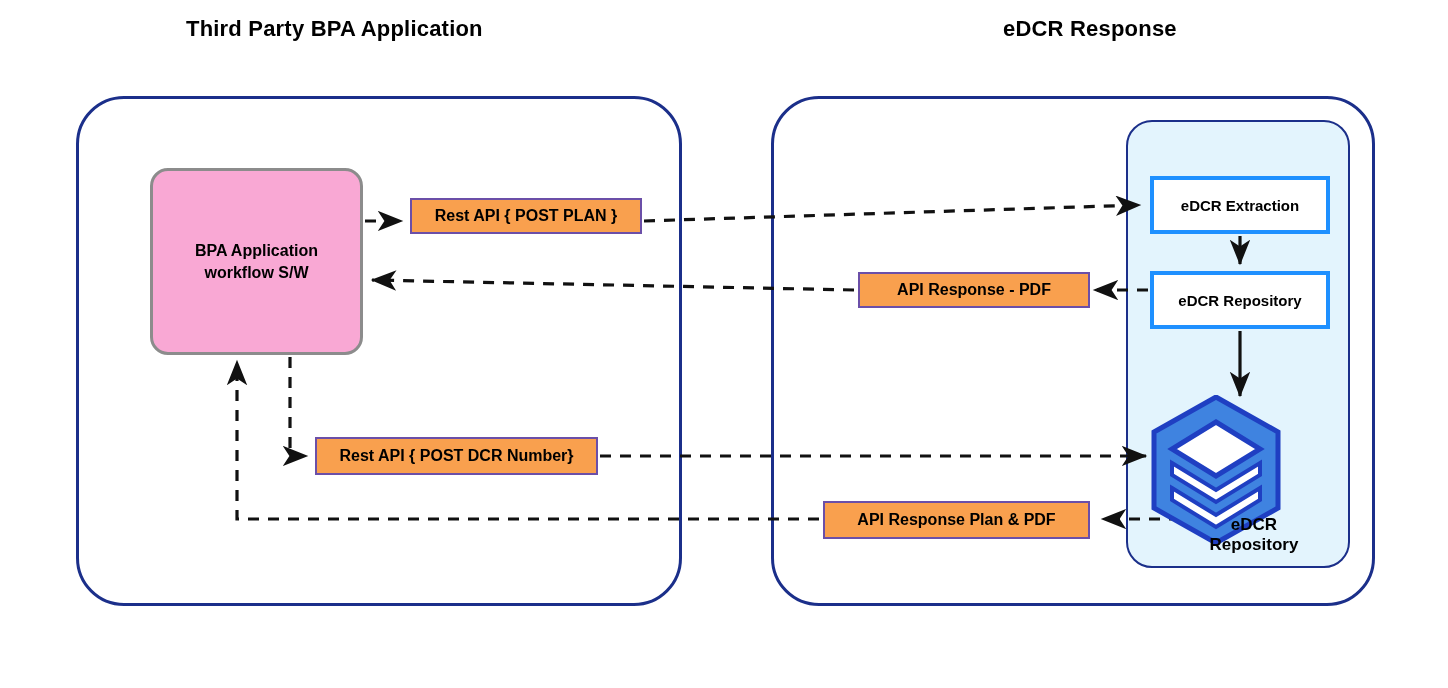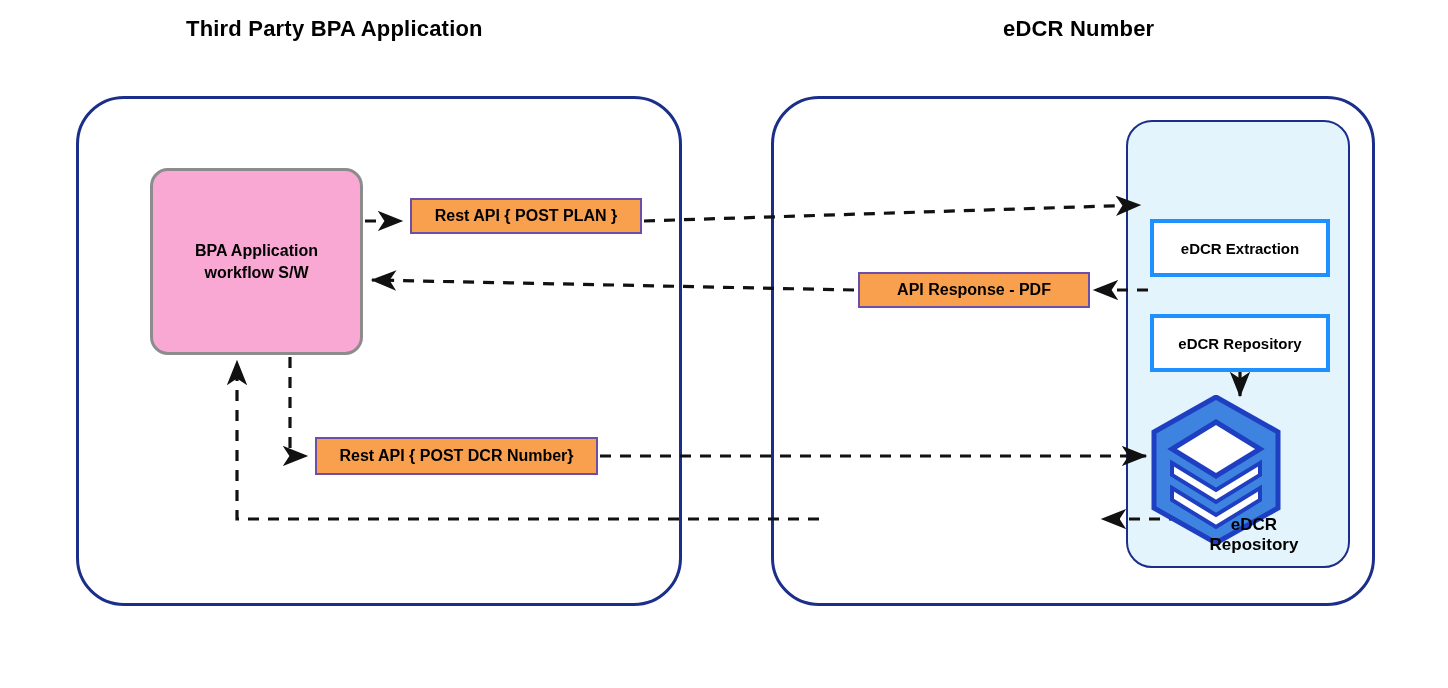--- a/index.html
+++ b/index.html
@@ -93,21 +93,20 @@
     background: #ffffff;
     border: 4px solid #1e90ff;
     box-sizing: border-box;
     display: flex;
     align-items: center;
     justify-content: center;
     font-size: 15px;
     font-weight: bold;
     color: #000;
     white-space: nowrap;
-    margin-top: 43px;
   }
   #proc-extraction { left: 1150px; top: 176px; width: 180px; height: 58px; }
   #proc-validation { left: 1150px; top: 271px; width: 180px; height: 58px; }
 
   #repo-icon {
     position: absolute;
     left: 1150px;
     top: 395px;
     width: 132px;
     height: 150px;
@@ -143,21 +142,21 @@
     fill: none;
   }
 </style>
 </head>
 <body>
 
 <div id="canvas">
 
   <div class="title" id="title-left">Third Party BPA Application</div>
 
-  <div class="title" id="title-right">eDCR Number</div>
+  <div class="title" id="title-right">eDCR Response</div>
 
   <div class="container-box" id="container-left"></div>
 
   <div class="container-box" id="container-right"></div>
 
   <div id="edcr-panel"></div>
 
   <svg id="wires" viewBox="0 0 1448 688" xmlns="http://www.w3.org/2000/svg">
     <defs>
       <marker id="arrow" markerWidth="9" markerHeight="9" refX="7.6" refY="3.2" orient="auto" markerUnits="strokeWidth">
@@ -192,20 +191,21 @@
       <span>workflow S/W</span>
     </span>
   </div>
 
   <div class="api-box" id="api-post-plan">Rest API { POST PLAN }</div>
 
   <div class="api-box" id="api-response-pdf">API Response - PDF</div>
 
   <div class="api-box" id="api-post-dcr">Rest API { POST DCR Number}</div>
 
+  <div class="api-box" id="api-response-plan">API Response Plan &amp; PDF</div>
 
   <div class="proc-box" id="proc-extraction">eDCR Extraction</div>
 
   <div class="proc-box" id="proc-validation">eDCR Repository</div>
 
   <svg id="repo-icon" viewBox="0 0 132 150" xmlns="http://www.w3.org/2000/svg">
 
     <polygon points="66,2 128,37 128,113 66,148 4,113 4,37" fill="#3f83e0" stroke="#1f3fc2" stroke-width="5"></polygon>
 
     <polygon points="66,27 110,54 66,81 22,54" fill="#ffffff" stroke="#1f3fc2" stroke-width="5"></polygon>

